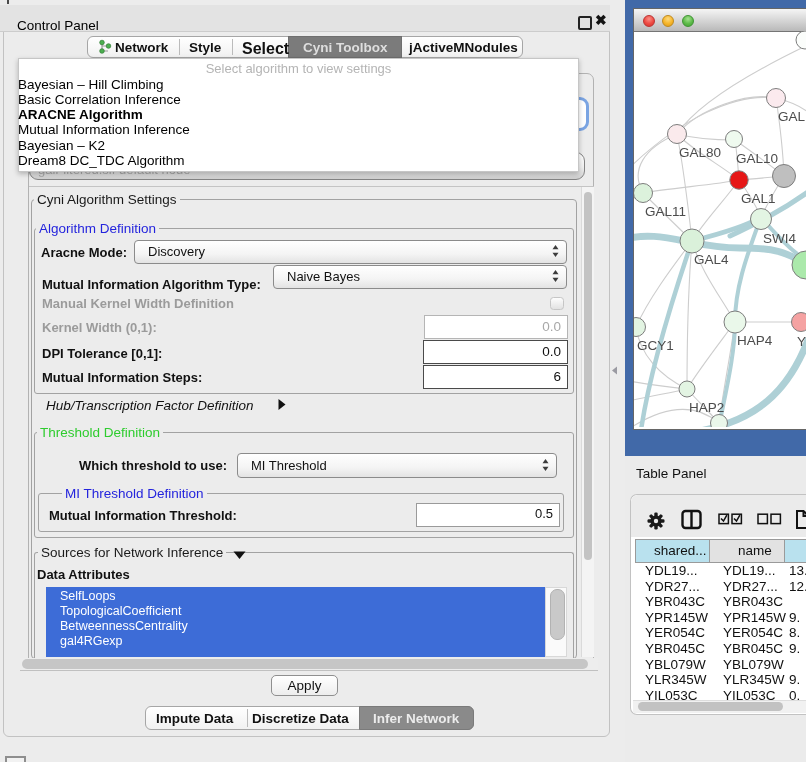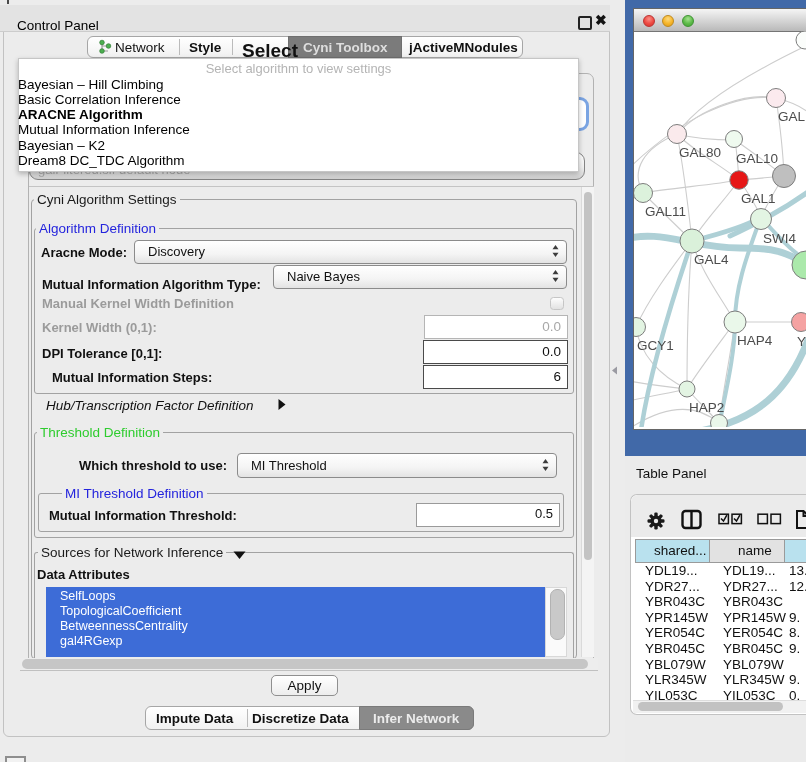--- a/index.html
+++ b/index.html
@@ -37,23 +37,23 @@
      background:linear-gradient(#ffffff,#f1f1f1);"></div>
 <div class="abs" style="left:288px;top:36px;width:114px;height:22px;background:#7b7b7b;box-sizing:border-box;border:1px solid #6f6f6f;"></div>
 <div class="abs" style="left:179px;top:39px;width:1px;height:16px;background:#bbb;"></div>
 <div class="abs" style="left:232px;top:39px;width:1px;height:16px;background:#bbb;"></div>
 <svg class="abs" style="left:98px;top:39px;" width="15" height="16" viewBox="0 0 15 16">
   <path d="M4 4 L4 12 M4 12 L10 12 M4 7 L10 7" stroke="#9a9a9a" stroke-width="1.2" fill="none"></path>
   <circle cx="4" cy="3.5" r="2.3" fill="#4caf50" stroke="#2e7d32" stroke-width="0.7"></circle>
   <circle cx="10.5" cy="7" r="2.3" fill="#4caf50" stroke="#2e7d32" stroke-width="0.7"></circle>
   <circle cx="4" cy="12" r="2.3" fill="#4caf50" stroke="#2e7d32" stroke-width="0.7"></circle>
 </svg>
-<div class="lbl" style="left:115px;top:40px;font-size:13.5px;font-weight:normal;">Network</div>
+<div class="lbl" style="left:115px;top:40px;font-size:13.5px;font-weight:bold;">Network</div>
 <div class="lbl" style="left:189px;top:40px;font-size:13.5px;font-weight:bold;">Style</div>
-<div class="lbl" style="left:242px;top:40px;font-size:19px;font-weight:bold;text-decoration:underline;">Select</div>
+<div class="lbl" style="left:242px;top:40px;font-size:16px;font-weight:bold;">Select</div>
 <div class="lbl" style="left:303px;top:40px;font-size:13.5px;font-weight:bold;color:#dedede;">Cyni Toolbox</div>
 <div class="lbl" style="left:409px;top:40px;font-size:13.5px;font-weight:bold;">jActiveMNodules</div>
 
 <div class="abs" style="left:28px;top:73px;width:564px;height:590px;background:#ececec;
      border:1px solid #b2b2b2;border-radius:7px;"></div>
 
 <div class="abs" style="left:545px;top:97px;width:38px;height:28px;border:3px solid #7aa4e2;
      border-radius:9px;background:#fff;"></div>
 <div class="abs" style="left:29px;top:152px;width:554px;height:26px;border:1px solid #848484;
      border-radius:9px;background:linear-gradient(#ffffff,#f0f0f0 55%,#cfcfcf);"></div>
@@ -92,21 +92,21 @@
      border:1px solid #c6c6c6;border-radius:3.5px;"></div>
 
 <div class="blbl" style="left:42px;top:320px;color:#9b9b9b;">Kernel Width (0,1):</div>
 <div class="field" style="left:424px;top:315px;width:136px;height:19px;border:1px solid #b5b5b5;
      padding:3px 6px 0 0;color:#a8a8a8;font-size:13.5px;">0.0</div>
 
 <div class="blbl" style="left:42px;top:346px;">DPI Tolerance [0,1]:</div>
 <div class="field" style="left:423px;top:340px;width:137px;height:19px;border:1.5px solid #4a4a4a;
      padding:3px 6px 0 0;font-size:13.5px;">0.0</div>
 
-<div class="blbl" style="left:52px;top:370px;">Mutual Information Steps:</div>
+<div class="blbl" style="left:42px;top:370px;">Mutual Information Steps:</div>
 <div class="field" style="left:423px;top:365px;width:137px;height:19px;border:1.5px solid #4a4a4a;
      padding:3px 6px 0 0;font-size:13.5px;">6</div>
 
 <div class="lbl" style="left:46px;top:398px;font-size:13.5px;font-style:italic;">Hub/Transcription Factor Definition</div>
 <svg class="abs" style="left:277px;top:398px;" width="10" height="13" viewBox="0 0 10 13">
   <path d="M1.5 1 L8.5 6.5 L1.5 12 Z" fill="#111"></path>
 </svg>
 
 <div class="group" style="left:34px;top:432px;width:538px;height:104px;"></div>
 <div class="gtitle" style="left:37px;top:425px;color:#2ecc2e;">Threshold Definition</div>

